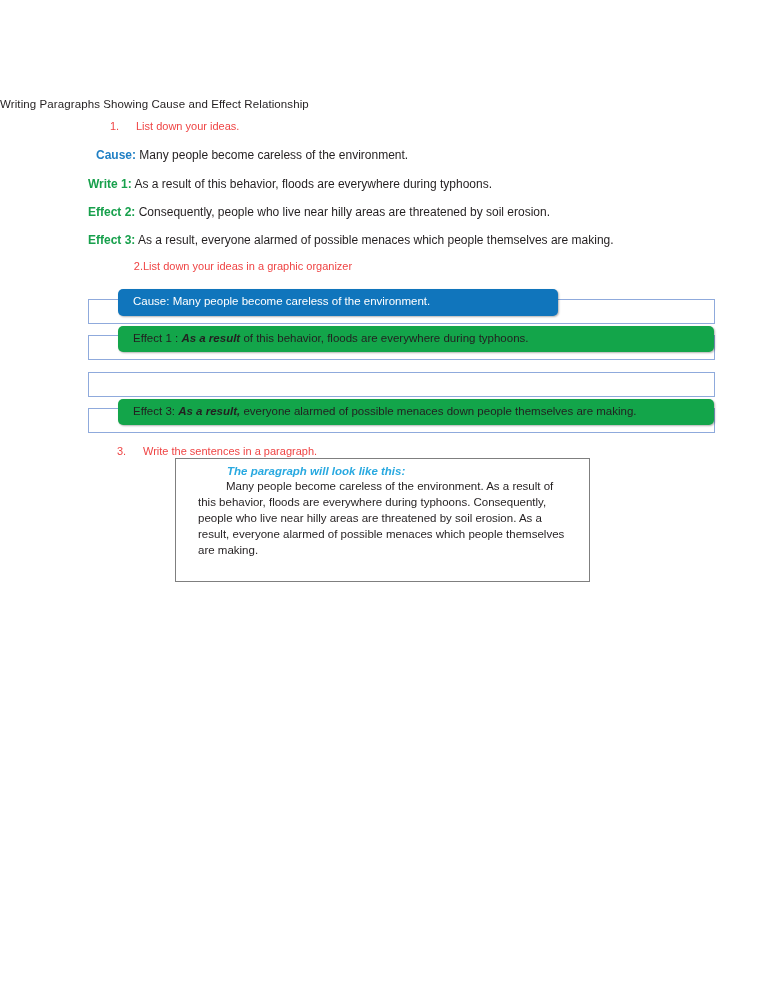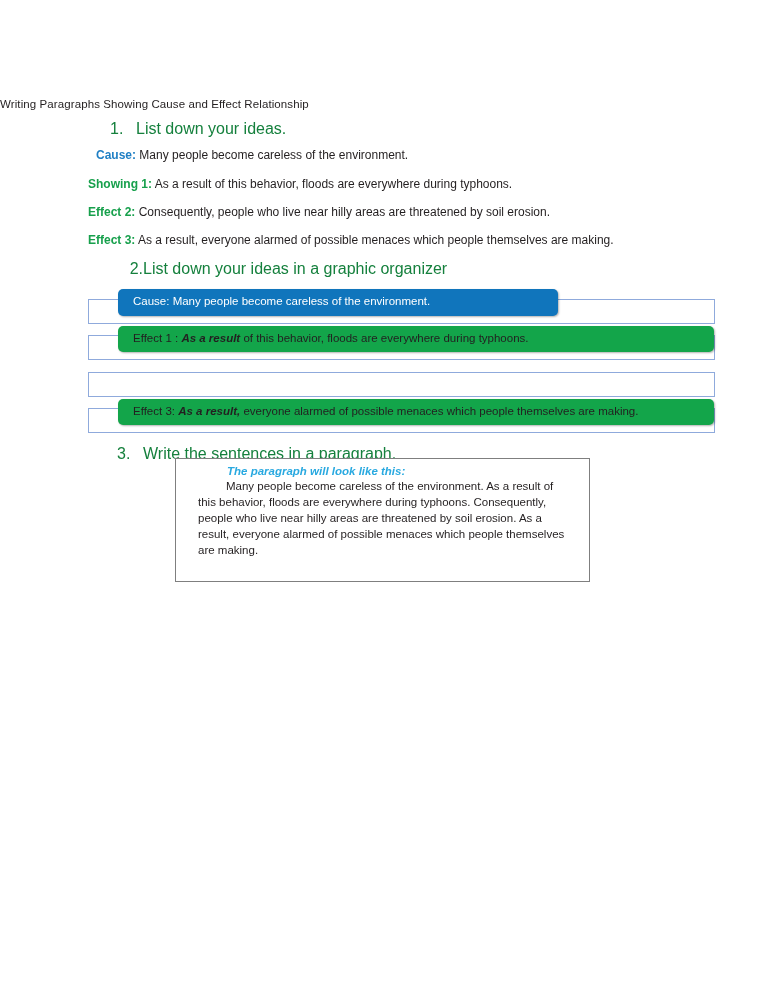--- a/index.html
+++ b/index.html
@@ -24,22 +24,22 @@
     text-align: left;
     font-size: 11.5px;
     color: #231f20;
     letter-spacing: 0.1px;
     margin-top: 8px;
   }
 
   
   .list-item {
     position: absolute;
-    font-size: 16px;
-    color: #15803d;
+    font-size: 11px;
+    color: #ef4444;
     white-space: nowrap;
   }
   .list-item .num {
     display: inline-block;
     width: 26px;
   }
   .li-1 { left: 110px; top: 120px; }
   .li-2 { left: 117px; top: 260px; text-align: right; }
   .li-3 { left: 117px; top: 445px; }
 
@@ -133,21 +133,21 @@
 
   <div class="list-item li-1">
     <span class="num">1.</span><span>List down your ideas.</span>
   </div>
 
   <div class="ce-line ce-cause">
     <span class="lbl cause">Cause:</span>
     <span>Many people become careless of the environment.</span>
   </div>
   <div class="ce-line ce-effect1">
-    <span class="lbl effect">Showing 1:</span>
+    <span class="lbl effect">Write 1:</span>
     <span>As a result of this behavior, floods are everywhere during typhoons.</span>
   </div>
   <div class="ce-line ce-effect2">
     <span class="lbl effect">Effect 2:</span>
     <span>Consequently, people who live near hilly areas are threatened by soil erosion.</span>
   </div>
   <div class="ce-line ce-effect3">
     <span class="lbl effect">Effect 3:</span>
     <span>As a result, everyone alarmed of possible menaces which people themselves are making.</span>
   </div>
@@ -166,21 +166,21 @@
     <div class="fill-box fb-cause">
       <span>Cause: Many people become careless of the environment.</span>
     </div>
 
     <div class="fill-box fb-effect fb-effect1">
       <span>Effect 1 : </span><span class="em">As a result</span><span> of this behavior, floods are everywhere during typhoons.</span>
     </div>
 
 
     <div class="fill-box fb-effect fb-effect3">
-      <span>Effect 3: </span><span class="em">As a result,</span><span> everyone alarmed of possible menaces which people themselves are making.</span>
+      <span>Effect 3: </span><span class="em">As a result,</span><span> everyone alarmed of possible menaces down people themselves are making.</span>
     </div>
 
   </div>
 
   <div class="list-item li-3">
     <span class="num">3.</span><span>Write the sentences in a paragraph.</span>
   </div>
 
   <div class="para-box">
     <div class="para-heading">The paragraph will look like this:</div>

